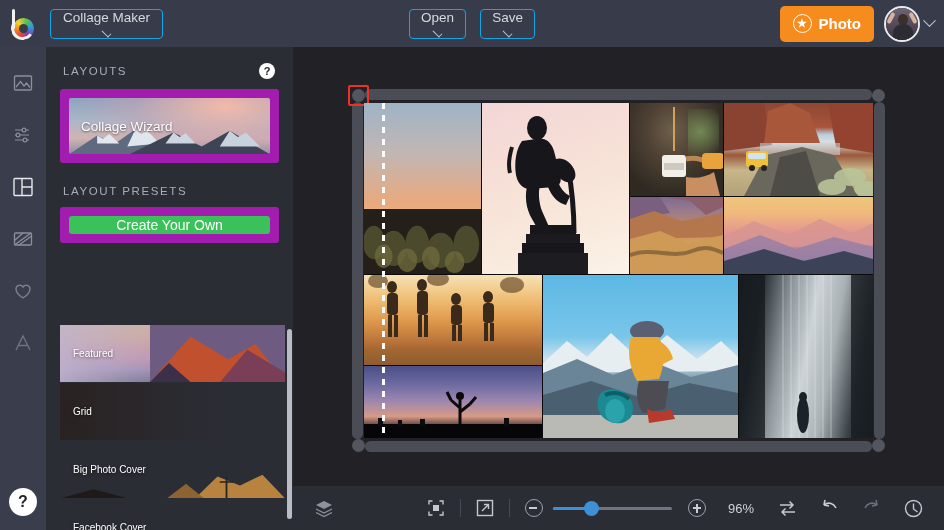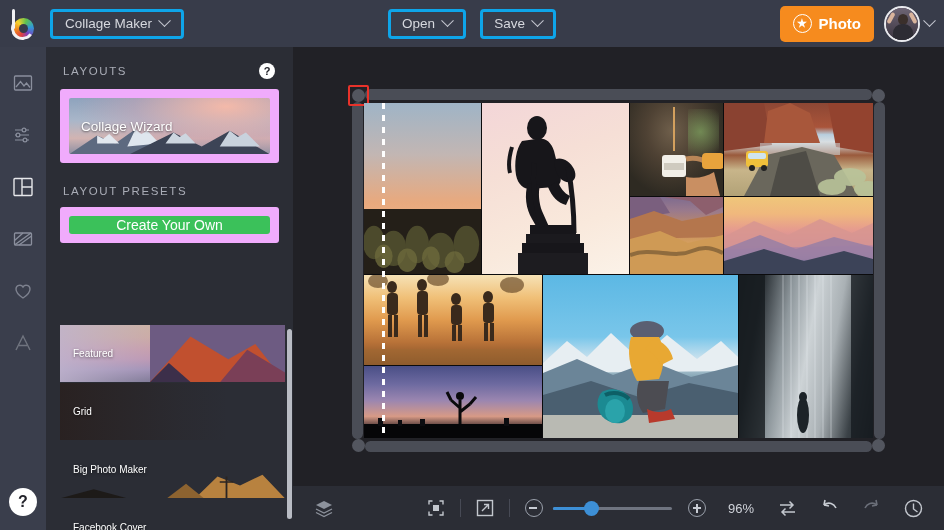--- a/index.html
+++ b/index.html
@@ -27,24 +27,24 @@
   .logo-ring::after {
     content:""; position:absolute; left:6px; top:6px; width:9px; height:9px;
     border-radius:50%; background:#383c4a;
   }
   .logo-stem { position: absolute; left: 3px; top: 0; width: 3px; height: 20px; background:#f2f2f4; border-radius:2px; }
   .logo-arc { position:absolute; left:2px; top:8px; width:23px; height:23px; border-radius:50%;
               border:3px solid #f2f2f4; border-right-color:transparent; border-top-color:transparent;
               transform: rotate(-10deg); }
 
   .tb-btn {
-    height: 30px; border: 3px solid #0ea5e9; border-radius: 4px;
+    height: 30px; border: 1px solid #0ea5e9; border-radius: 4px;
     background: transparent; color: #d6d8de; font-size: 13.5px;
     display: inline-flex; align-items: center; gap: 8px;
-    padding: 0 11px; cursor: pointer; white-space: nowrap;
+    padding: 0 11px; cursor: pointer; white-space: nowrap; flex-direction: column;
   }
   #title-btn { margin-left: 4px; padding: 0 12px; }
   #center-group { position:absolute; left:0; right:0; display:flex; justify-content:center; gap: 14px; pointer-events:none;}
   #center-group > * { pointer-events:auto; }
   .caret { display:inline-block; width:9px; height:9px; border-right:1.6px solid #c3c6cf; border-bottom:1.6px solid #c3c6cf;
            transform: rotate(45deg) translate(-2px,-2px); }
   #right-group { position:absolute; right: 10px; display:flex; align-items:center; gap: 10px; }
   #plus-btn {
     height: 36px; min-width: 77px; border-radius: 5px; background: #f68b1e; border: none;
     color: #fff; font-size: 15px; font-weight: 600; display: flex; align-items: center; gap: 7px;
@@ -85,21 +85,21 @@
   }
   .sec-head {
     display:flex; align-items:center; justify-content:space-between;
     padding: 16px 18px 10px 17px;
   }
   .sec-title { color:#a9acb6; font-size: 11.5px; letter-spacing: 1.6px; font-weight: 400; }
   .help-dot {
     width:16px; height:16px; border-radius:50%; background:#fff; color:#22222a;
     font-size:11px; font-weight:700; display:flex; align-items:center; justify-content:center; cursor:pointer;
   }
-  .panel-card { margin: 0 14px; background:#f0abfc; border-radius:3px; padding: 9px; }
+  .panel-card { margin: 0 14px; background:#a21caf; border-radius:3px; padding: 9px; }
   #wizard-tile {
     height: 56px; border-radius: 2px; position: relative; overflow: hidden;
     display: flex; align-items: center; cursor: pointer;
     background:
       radial-gradient(120% 150% at 78% 15%, rgba(248,186,168,.95) 0%, rgba(205,160,175,.45) 38%, rgba(0,0,0,0) 62%),
       linear-gradient(#8ea3bd 0%, #a9b6c9 40%, #d2b4b2 72%, #8d8fa3 100%);
   }
   .mtn { position:absolute; bottom:0; left:0; width:100%; height:56%; }
   #wizard-label { position:relative; color:#fff; font-size:13.5px; padding-left: 12px; text-shadow: 0 1px 2px rgba(0,0,0,.5); }
   #create-btn {
@@ -337,21 +337,21 @@
       </div>
 
       <div class="preset-tile">
         <div class="sub" style="background:linear-gradient(#4b4b55 0%,#55555f 55%,#2a2620 100%)"></div>
         <svg style="position:absolute;left:0;bottom:0;width:100%;height:48%" viewBox="0 0 200 30" preserveAspectRatio="none">
           <polygon points="0,30 30,20 60,30" fill="#1d1a18"></polygon>
           <polygon points="120,30 140,6 160,16 180,4 200,30" fill="#b8823f"></polygon>
           <polygon points="95,30 112,14 128,30" fill="#8d6330"></polygon>
           <path d="M148 30V6M142 12h12" stroke="#2a2422" stroke-width="1.6" fill="none"></path>
         </svg>
-        <span class="preset-label">Big Photo Maker</span>
+        <span class="preset-label">Big Photo Cover</span>
       </div>
 
       <div class="preset-tile">
         <div class="sub" style="background:linear-gradient(#1f5da8 0%,#2a72bf 60%,#3b86cf 100%)"></div>
         <svg style="position:absolute;left:0;bottom:0;width:100%;height:46%" viewBox="0 0 200 28" preserveAspectRatio="none">
           <polygon points="0,28 24,6 46,28" fill="#a9522f"></polygon>
           <polygon points="118,28 136,4 152,28" fill="#b05a33"></polygon>
           <polygon points="160,28 178,8 200,28" fill="#94462a"></polygon>
         </svg>
         <span class="preset-label">Facebook Cover</span>

